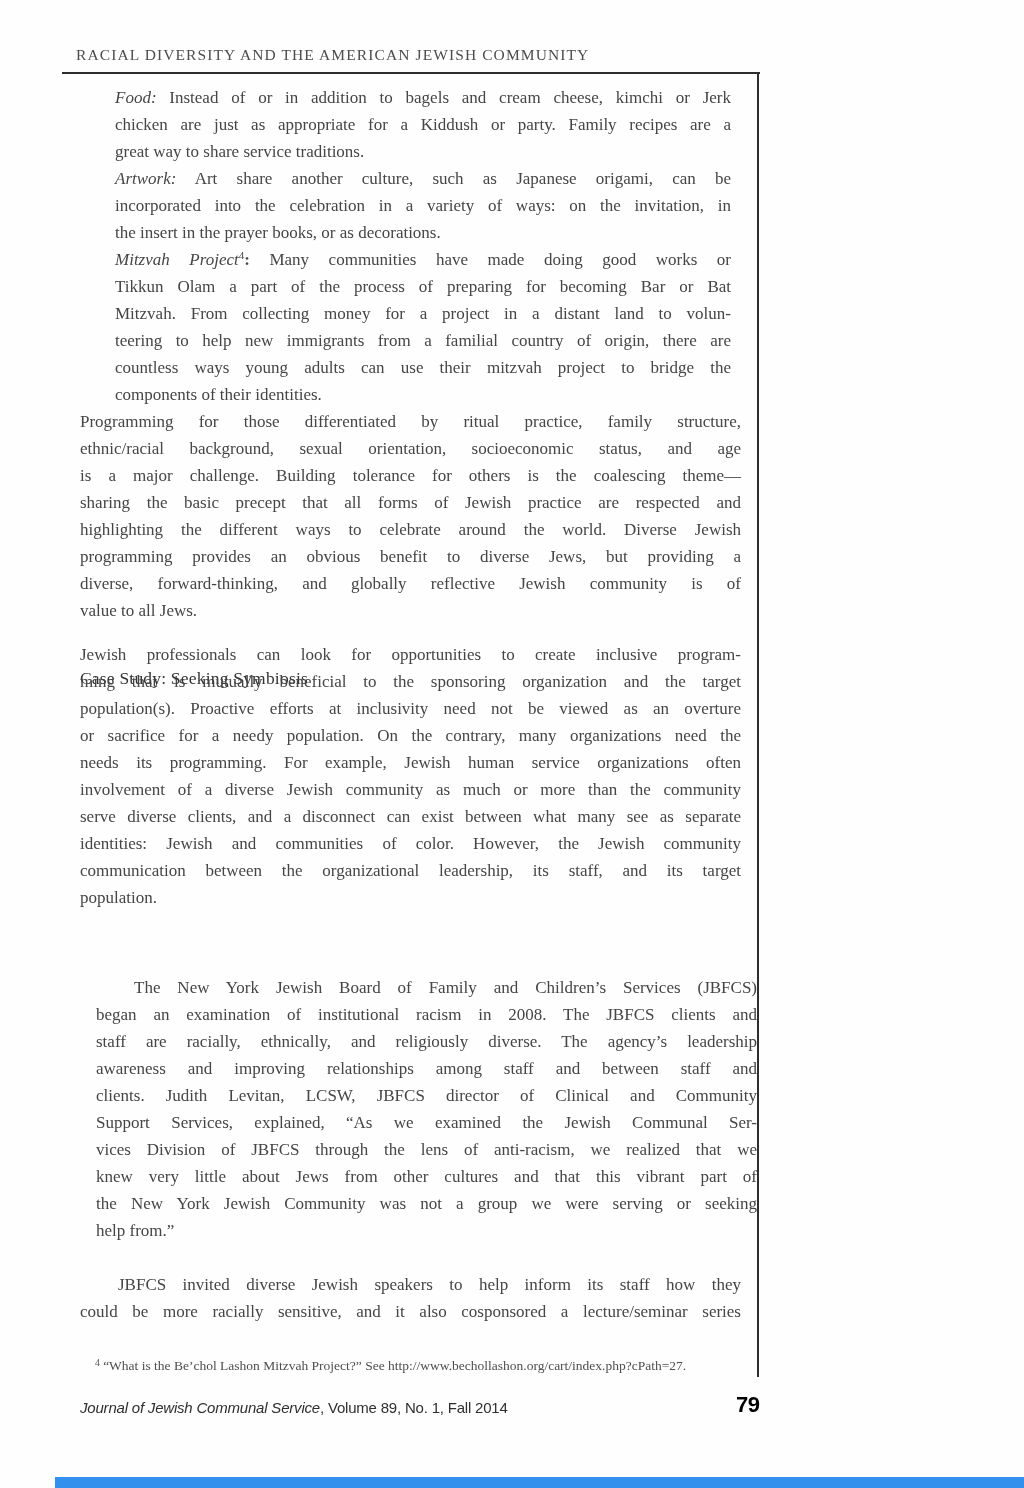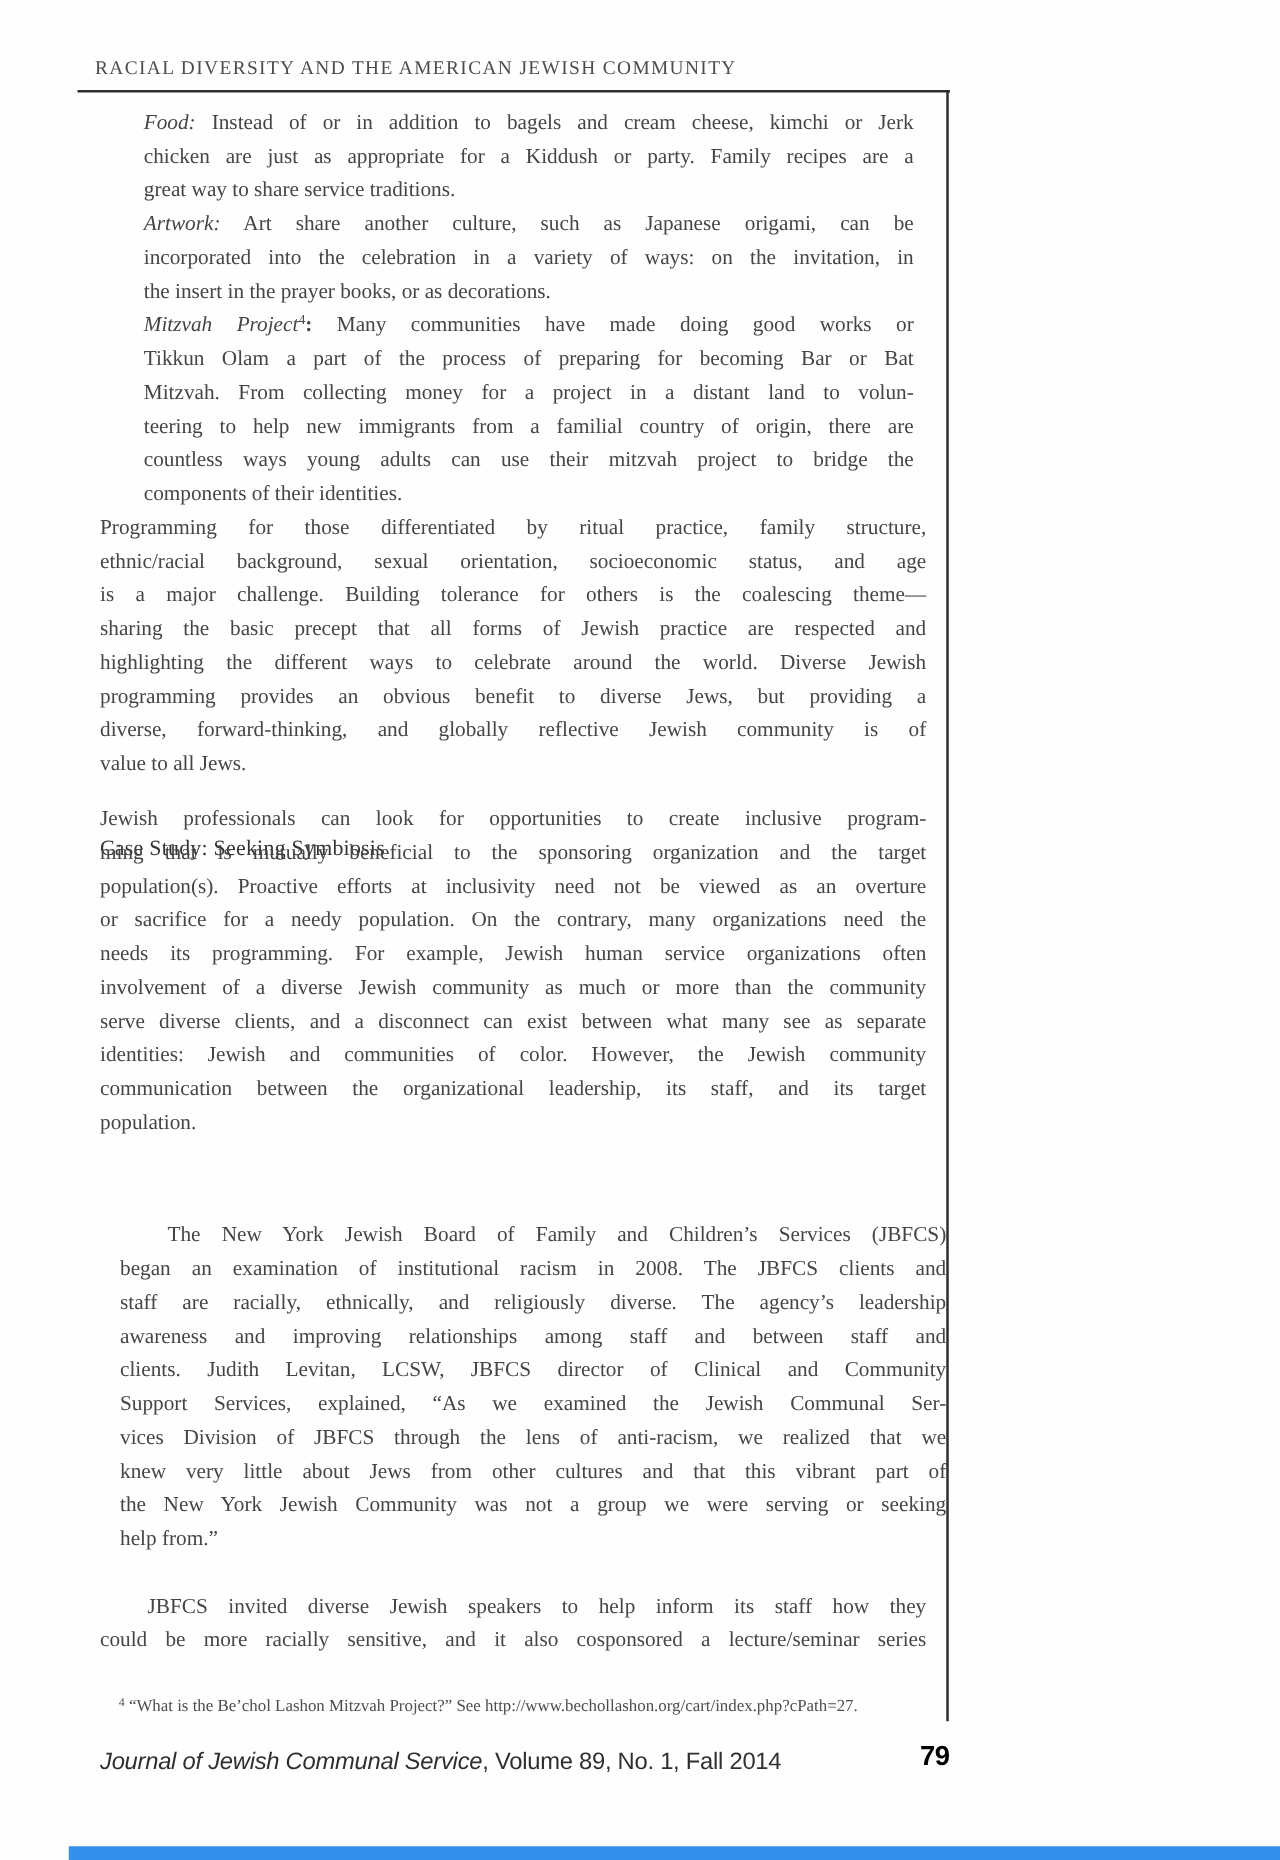--- a/index.html
+++ b/index.html
@@ -44,21 +44,21 @@
     letter-spacing:0.2px;
   }
   .footnote {
     position:absolute; left:95px; top:1354px; width:640px;
     font-size:13.5px; color:#4e4e4e; line-height:18px;
   }
   .footnote sup { font-size:9.5px; vertical-align:4px; }
   .footer-line {
     position:absolute; left:80px; top:1399px;
     font-family:"Liberation Sans", sans-serif;
-    font-size:19px; color:#2f2f2f; letter-spacing:-0.2px;
+    font-size:15px; color:#2f2f2f; letter-spacing:-0.2px;
     white-space:nowrap;
   }
   .footer-line .jtitle { font-style:italic; }
   .pageno {
     position:absolute; left:736px; top:1392px;
     font-family:"Liberation Sans", sans-serif;
     font-weight:bold; font-size:22px; color:#000000;
     letter-spacing:-0.5px;
   }
   .selection-bar {

